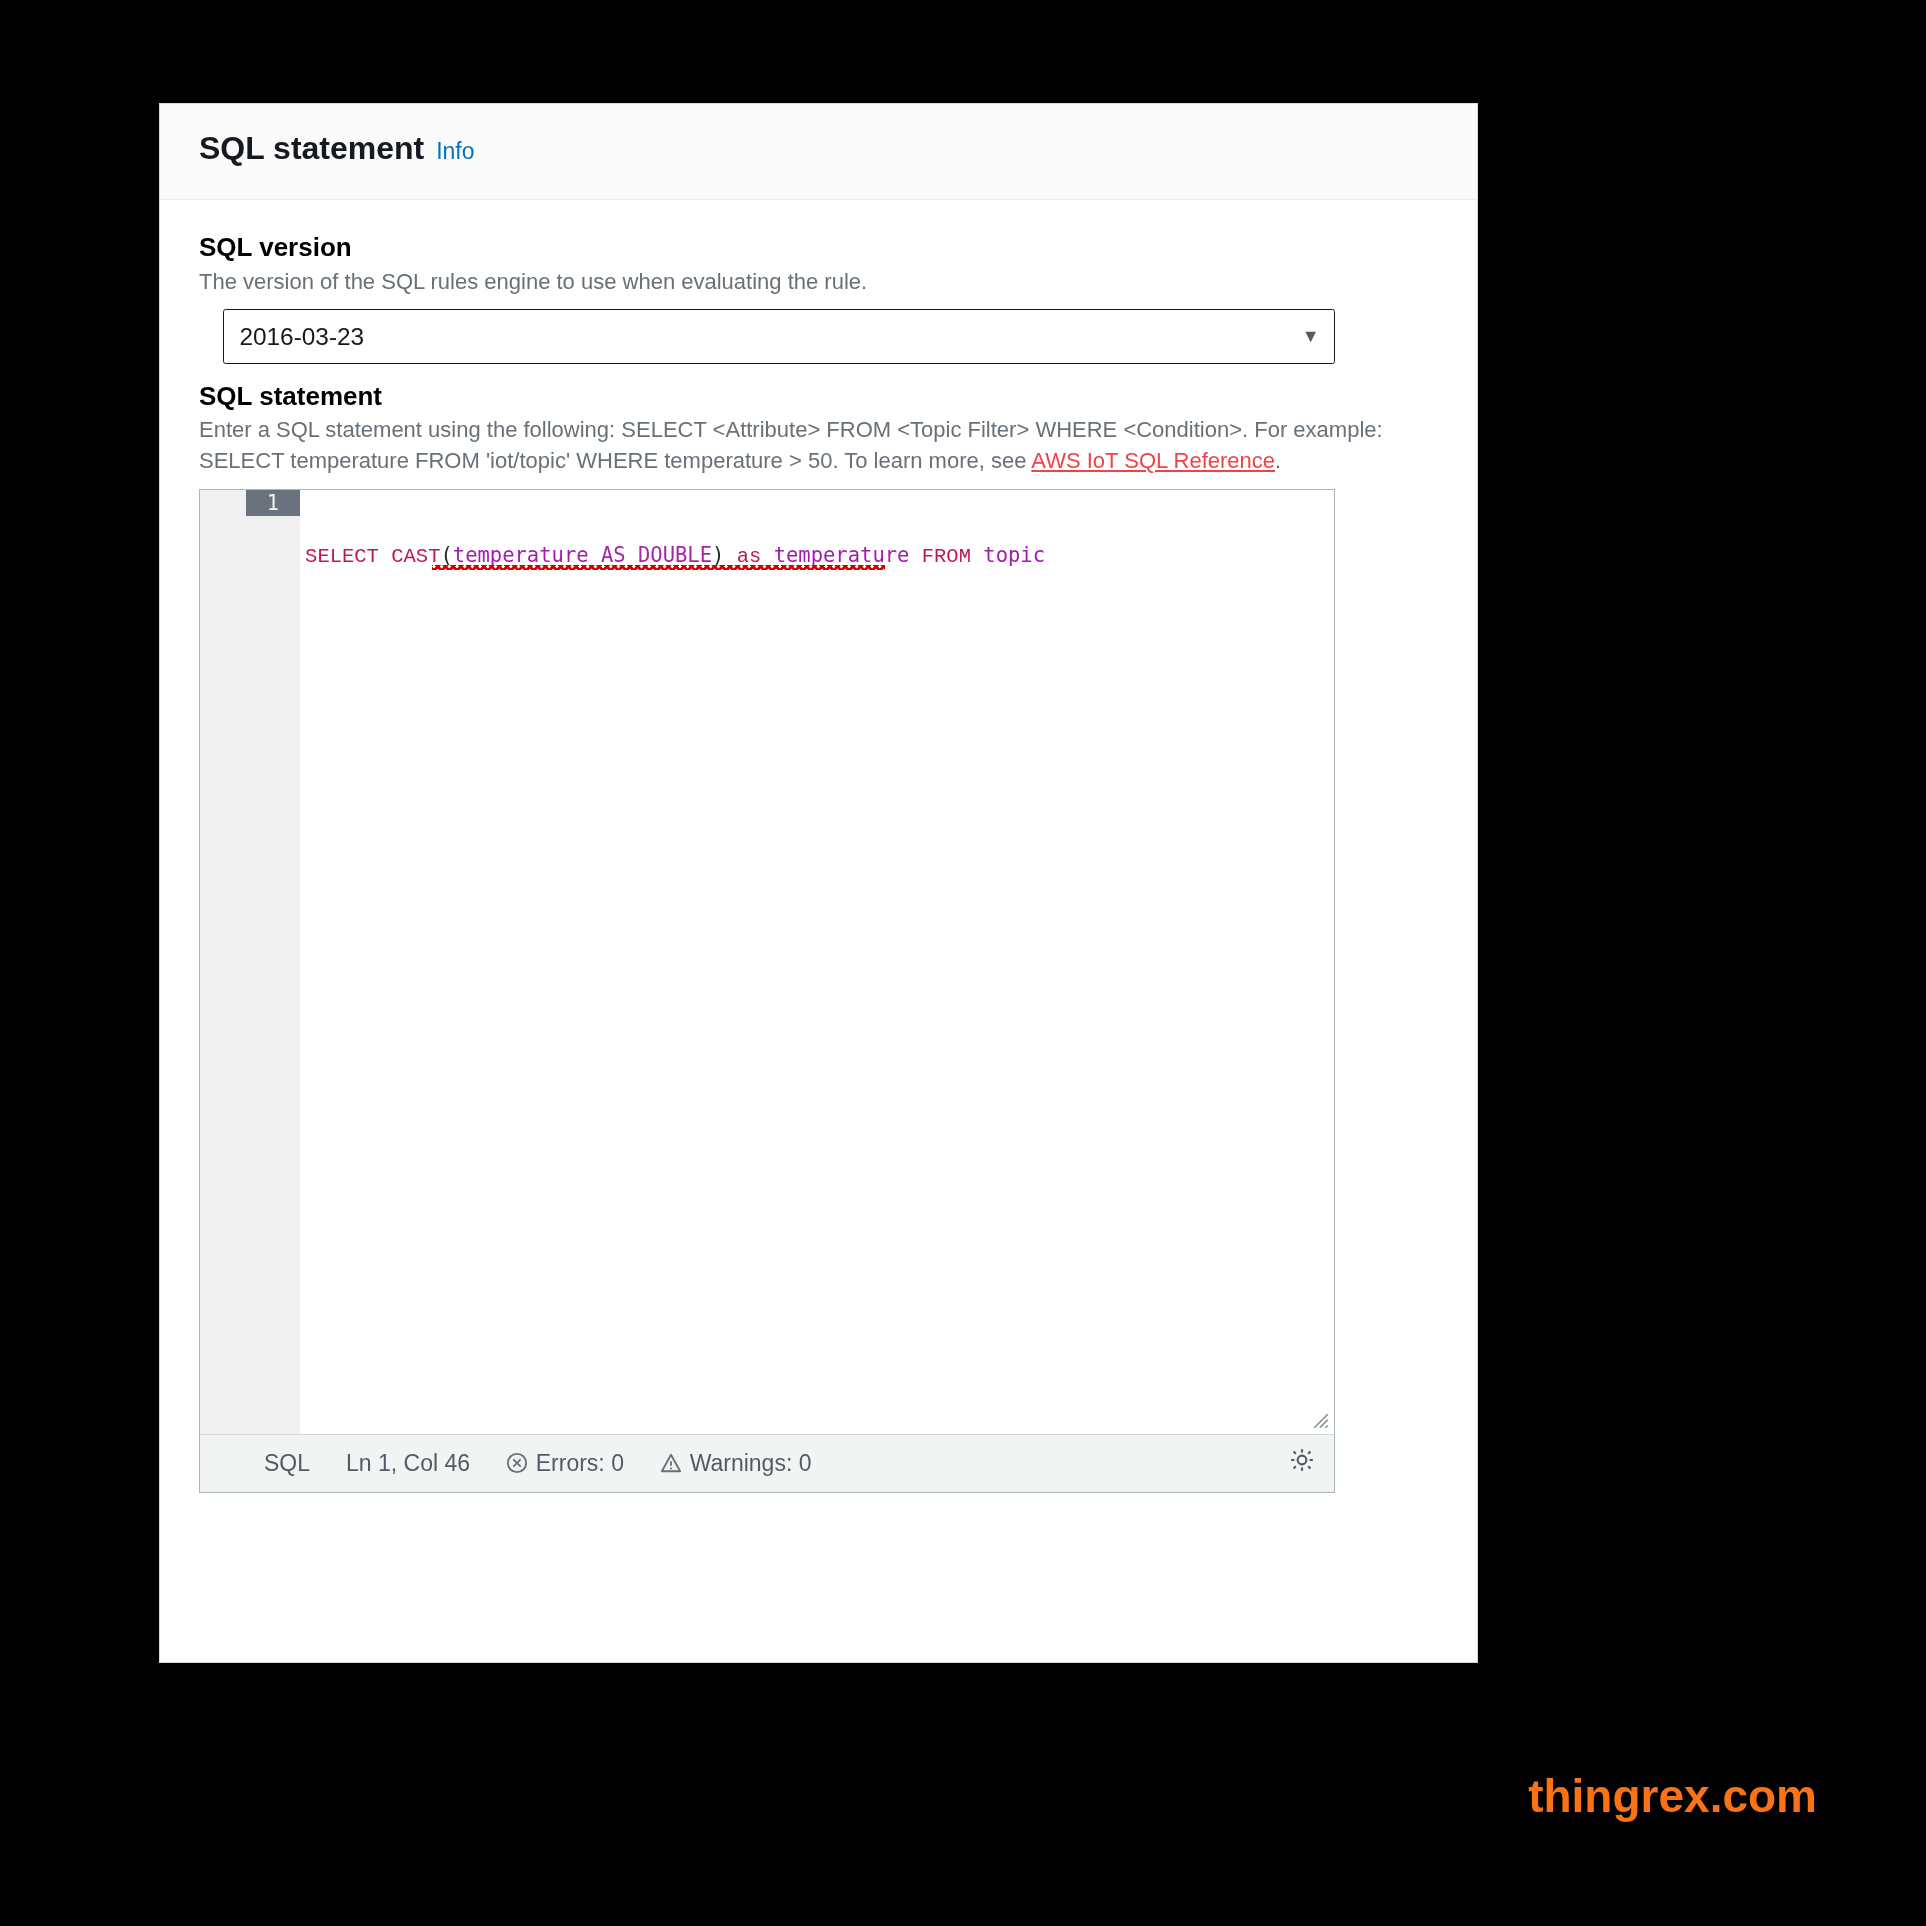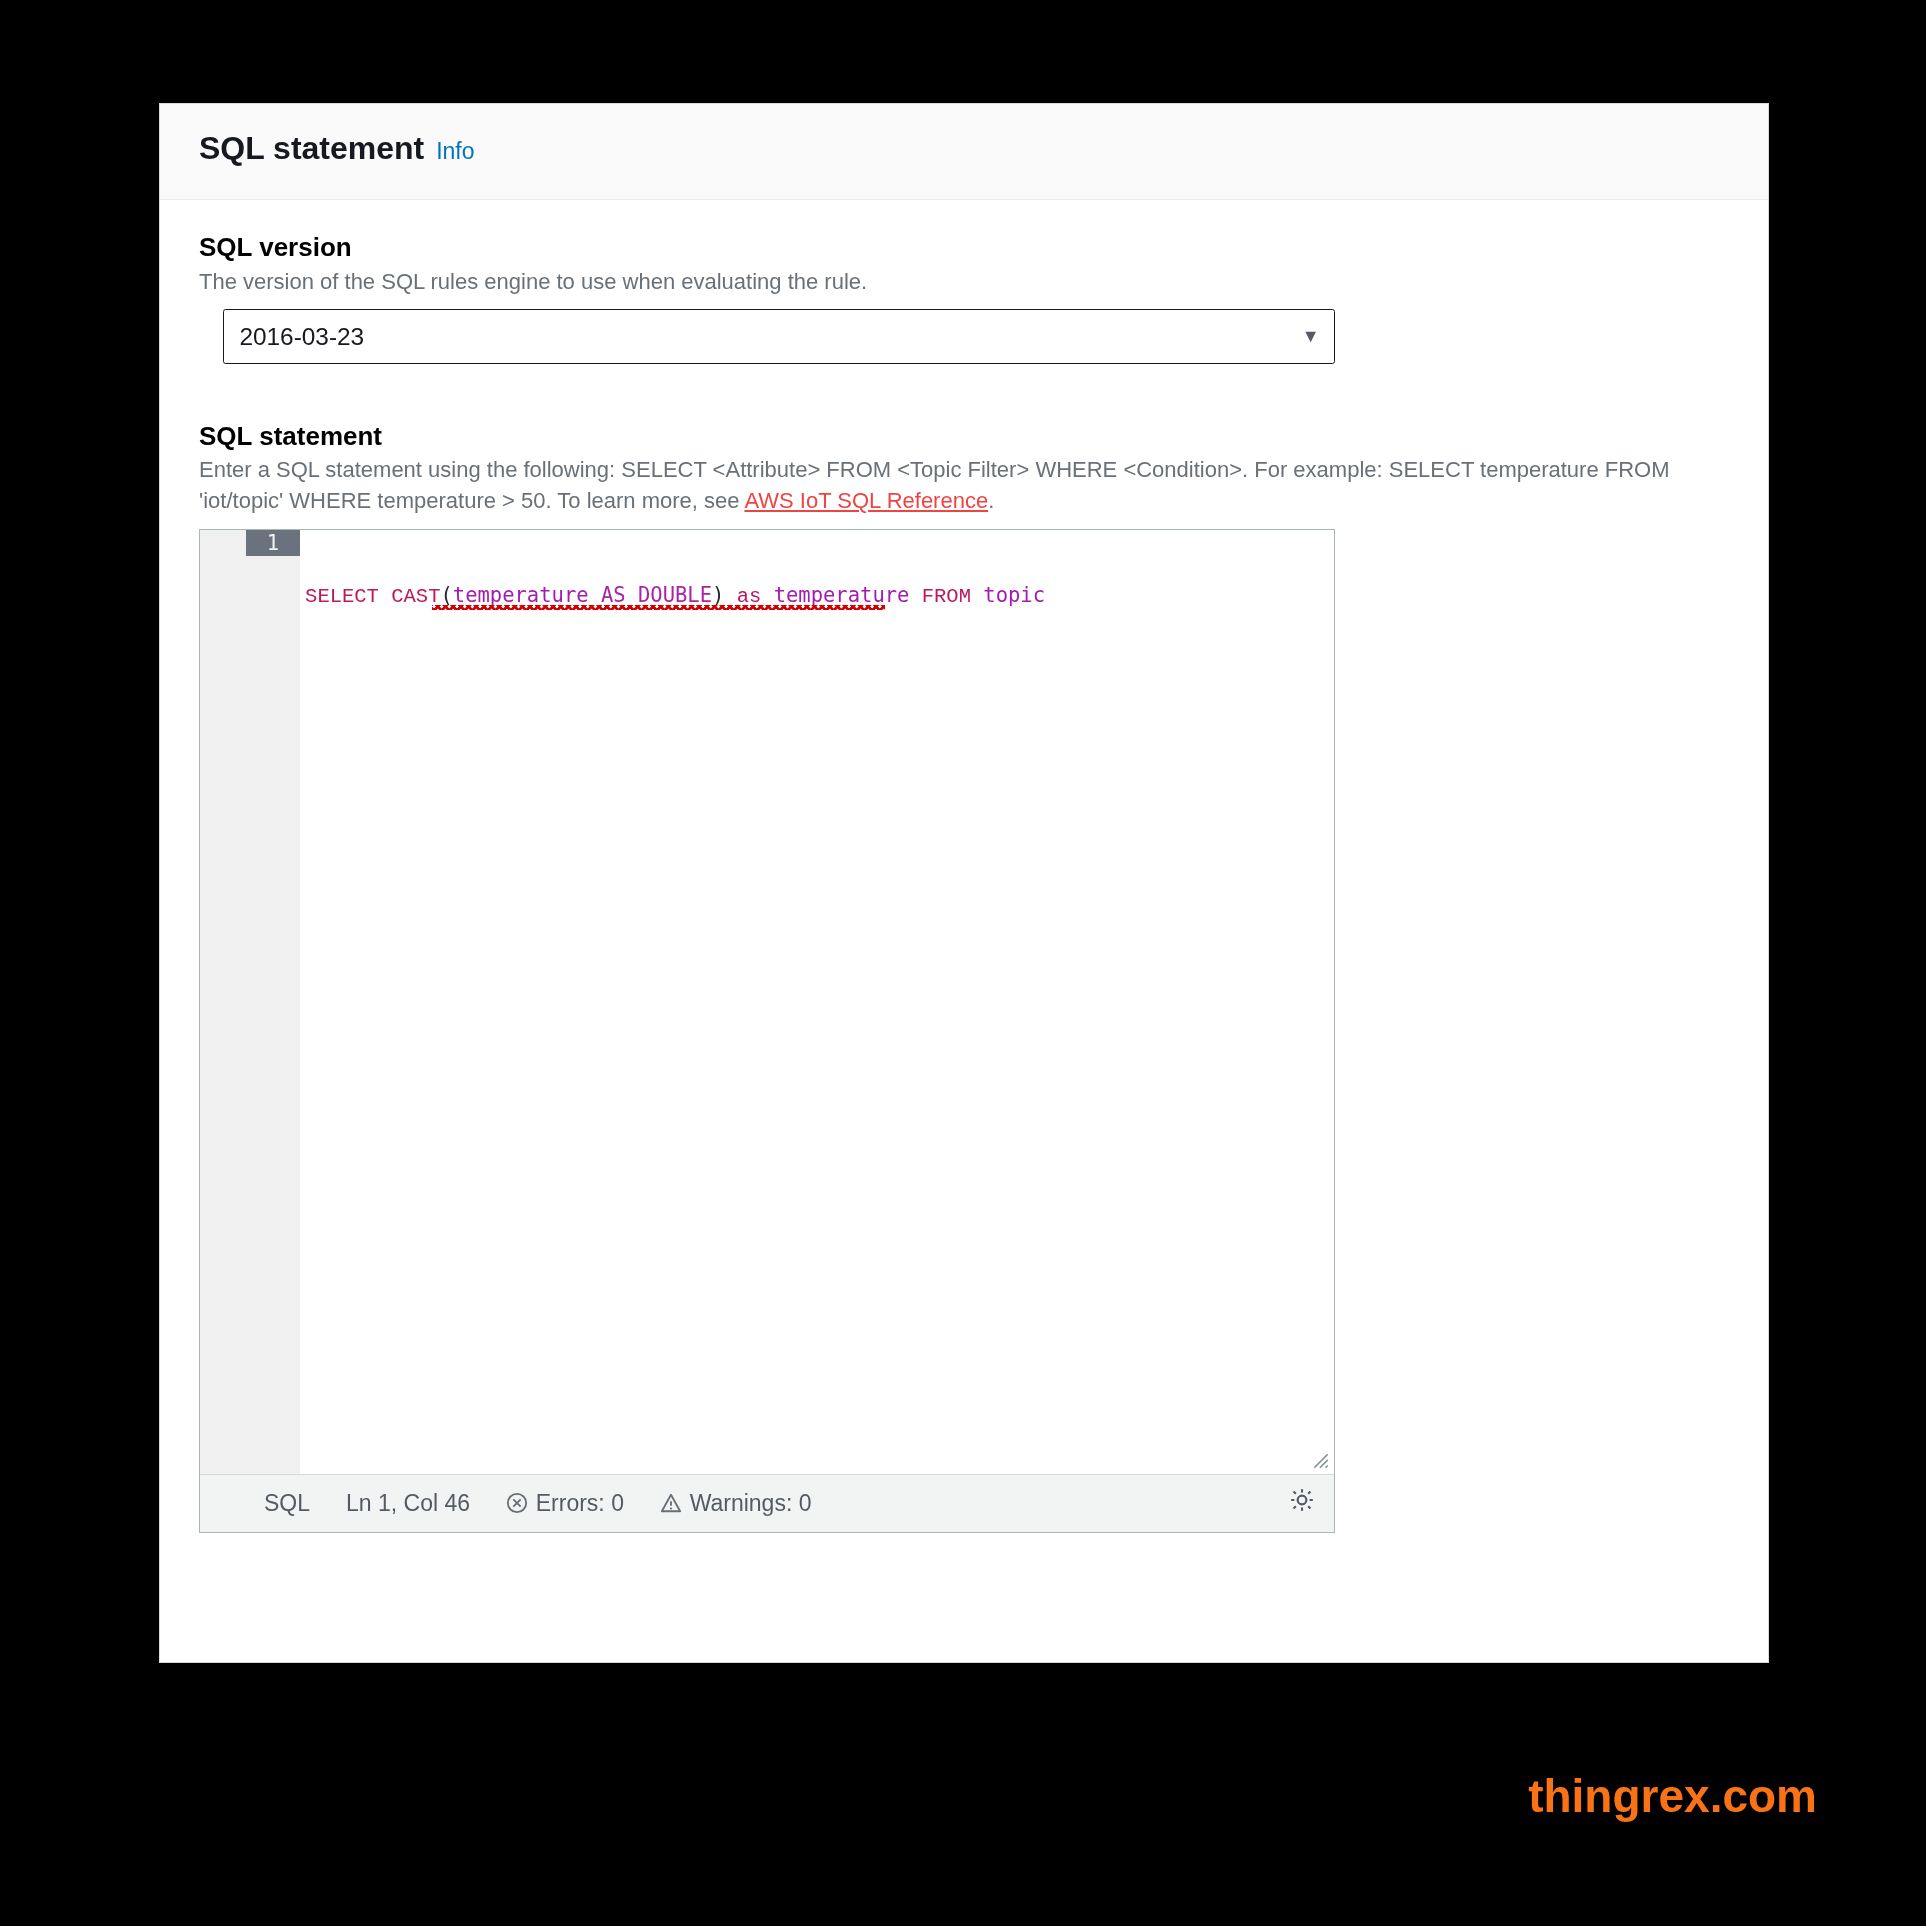--- a/index.html
+++ b/index.html
@@ -6,21 +6,21 @@
   html, body { width: 1926px; height: 1926px; }
   body {
     background: #000;
     font-family: "Amazon Ember", "Helvetica Neue", Arial, sans-serif;
     position: relative;
   }
   .panel {
     position: absolute;
     left: 159px;
     top: 103px;
-    width: 1610px;
+    width: 1319px;
     height: 1560px;
     background: #fff;
     border: 0.6px solid #d5dbdb;
     box-shadow: 0 0.6px 1.9px rgba(0,0,0,0.15);
     display: flex;
     flex-direction: column;
   }
   .panel-header {
     background: #fafafa;
     padding: 26px 39px 32px 39px;
@@ -57,21 +57,21 @@
     line-height: 1.4;
     margin-bottom: 11.6px;
   }
   .field-help a {
     color: #ef4444;
     text-decoration: underline;
   }
   .select-wrap {
     position: relative;
     width: 1136px;
-    margin-bottom: 57px;
+    margin-bottom: 17px;
     padding-left: 24px;
   }
   .select {
     width: 100%;
     border: 1.3px solid #16191f;
     border-radius: 2.6px;
     padding: 10.3px 36px 10.3px 15.4px;
     font-size: 24.4px;
     color: #16191f;
     background: #fff;

